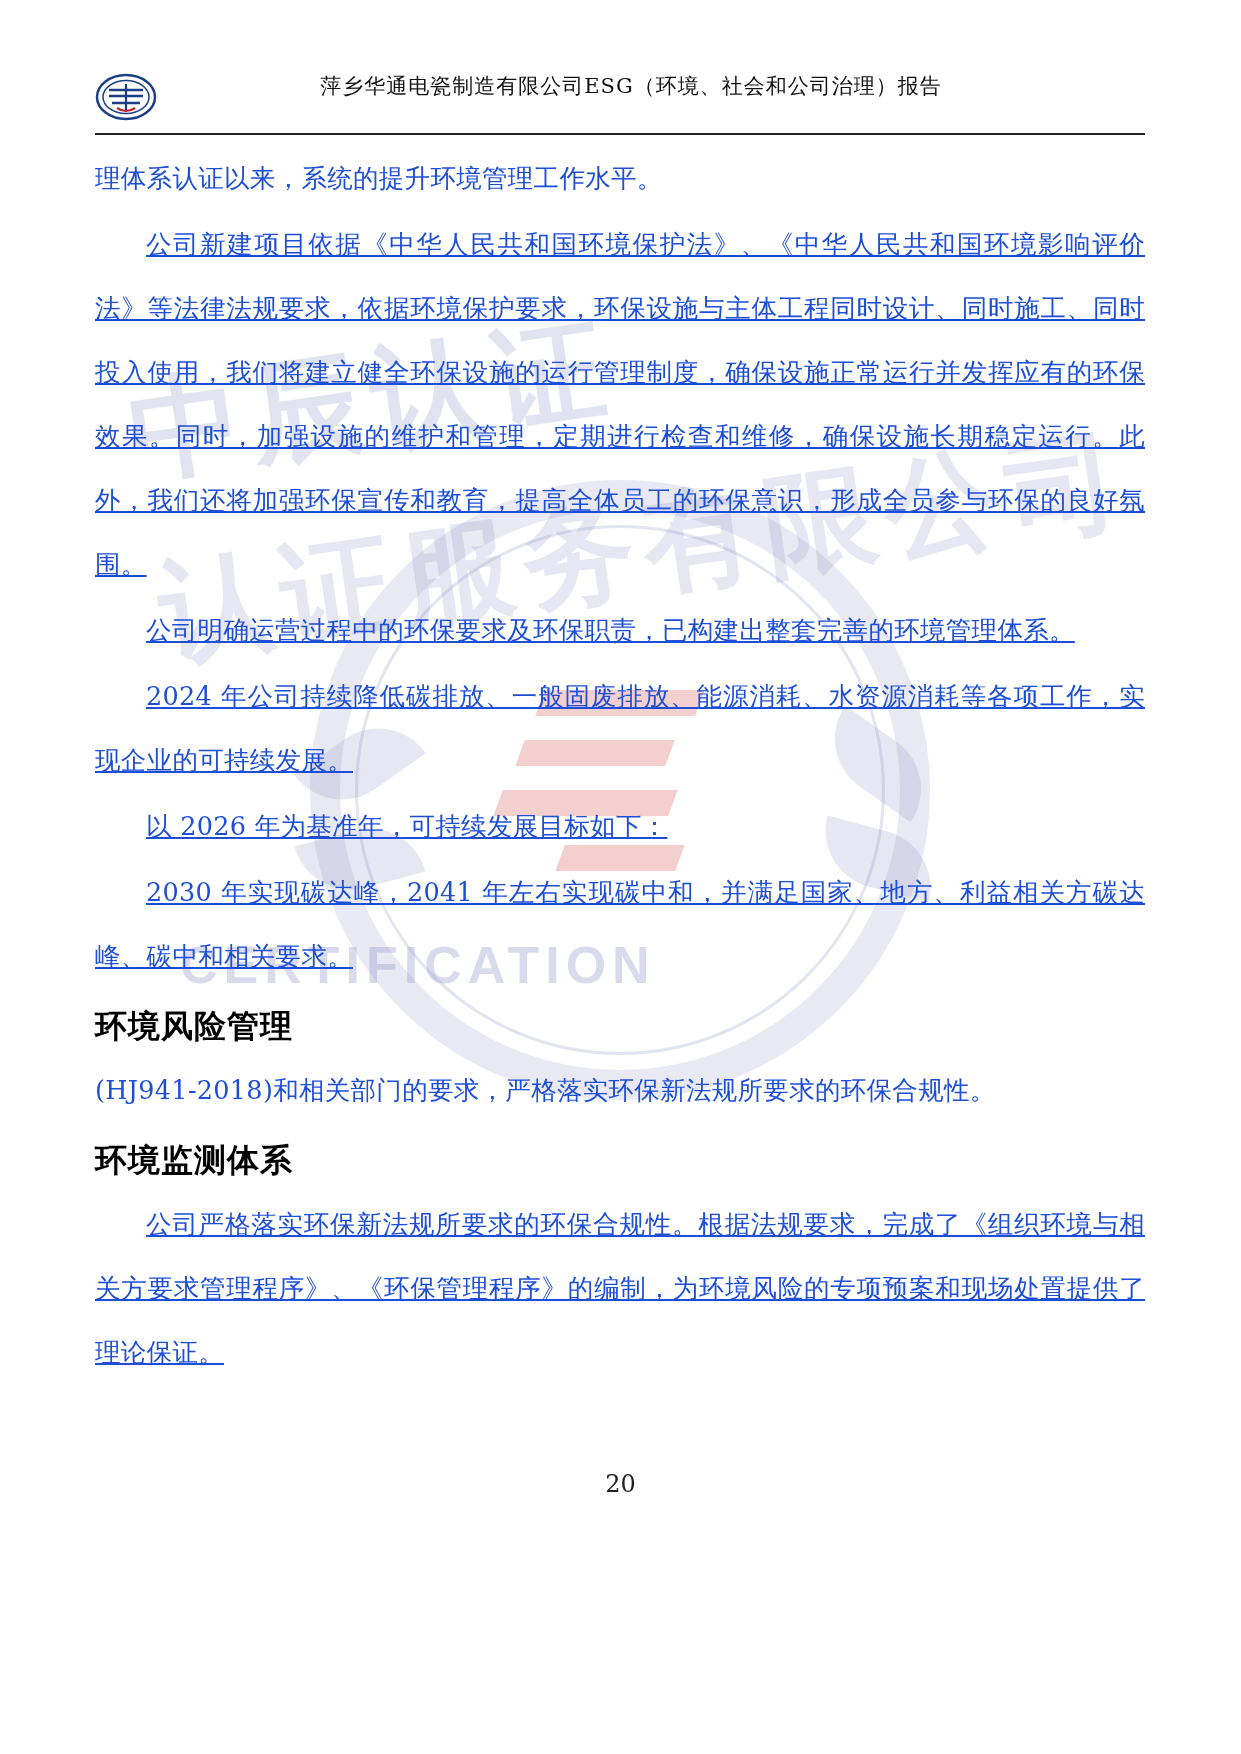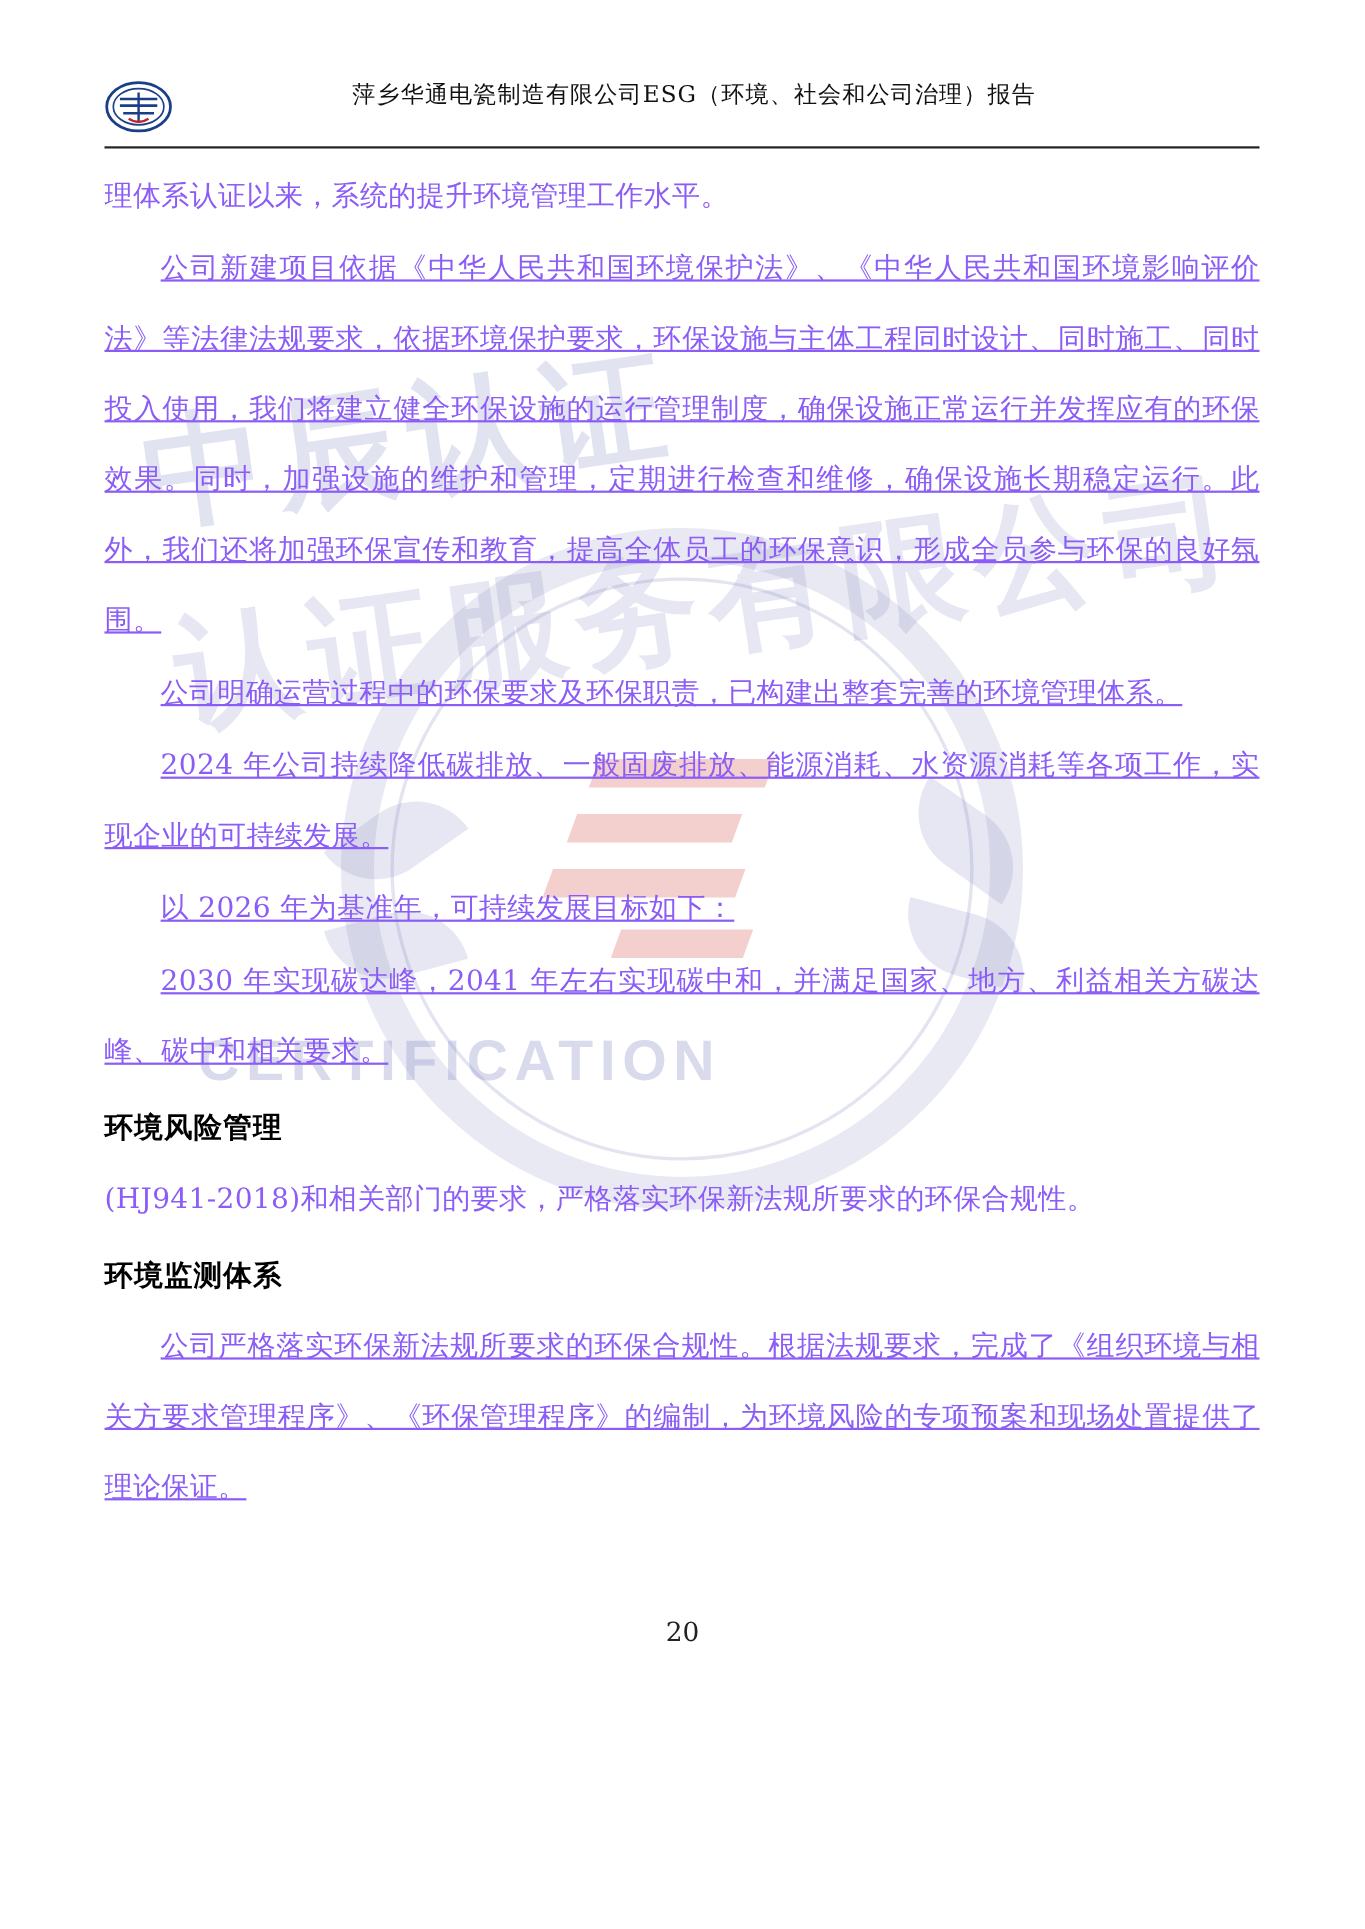--- a/index.html
+++ b/index.html
@@ -138,26 +138,26 @@
     width: 1050px;
     z-index: 2;
   }
   p.para {
     margin: 0 0 2px 0;
     font-size: 25.5px;
     line-height: 64px;
     text-align: justify;
     text-justify: inter-ideograph;
     letter-spacing: 0.3px;
-    color: #8b5cf6;
+    color: #1d4ed8;
   }
   p.indent { text-indent: 51px; text-decoration: underline; }
   h2.heading {
     margin: 6px 0 0 0;
-    font-size: 26px;
+    font-size: 32px;
     line-height: 64px;
     font-weight: bold;
     letter-spacing: 1px;
     color: #000;
     font-family: "DejaVu Serif", "Liberation Serif", serif;
   }
   .pagenum {
     position: absolute;
     left: 0;
     top: 1470px;

